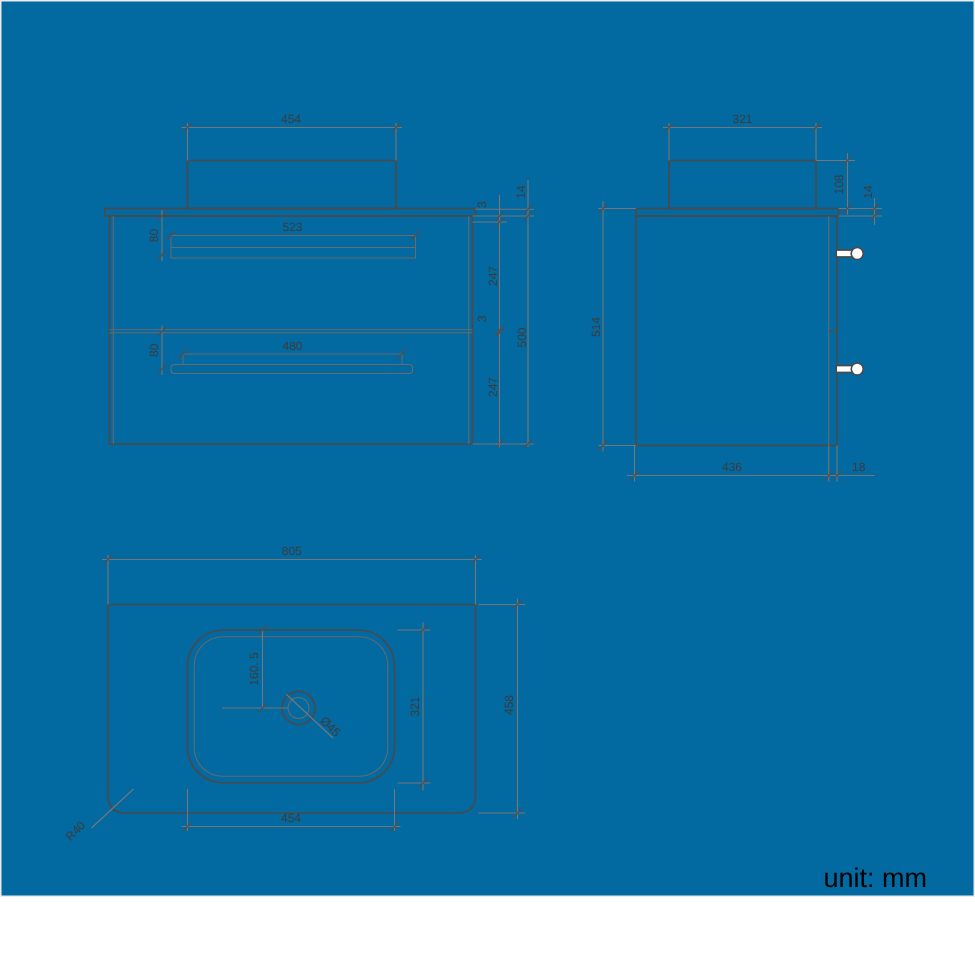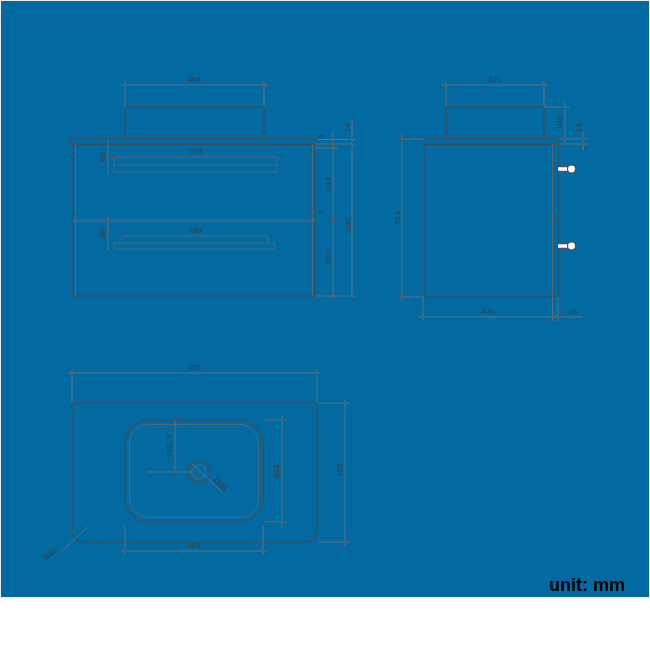--- a/index.html
+++ b/index.html
@@ -9,21 +9,21 @@
   svg{position:absolute;left:0;top:0;}
   
   .obj{stroke:#4a4a4a;stroke-width:1.1;fill:none;}
   .obj2{stroke:#6a6a6a;stroke-width:0.7;fill:none;}
   .objf{stroke:#4a4a4a;stroke-width:1.1;fill:#ffffff;}
   
   .dim{stroke:#767676;stroke-width:0.75;fill:none;}
   .tick{stroke:#4f4f4f;stroke-width:1;fill:none;}
   text.d{font-family:"Liberation Sans", sans-serif;font-size:8px;fill:#3c3c3c;}
   .unit{position:absolute;left:549px;top:575px;width:90px;font-size:18px;color:#000;
-        font-family:"Liberation Sans", sans-serif;font-weight:bold;}
+        font-family:"Liberation Sans", sans-serif;}
 </style>
 </head>
 <body>
 
 <div class="canvas">
   <div class="frame"></div>
 
   <svg width="650" height="650" viewBox="0 0 650 650">
 
     <g>

